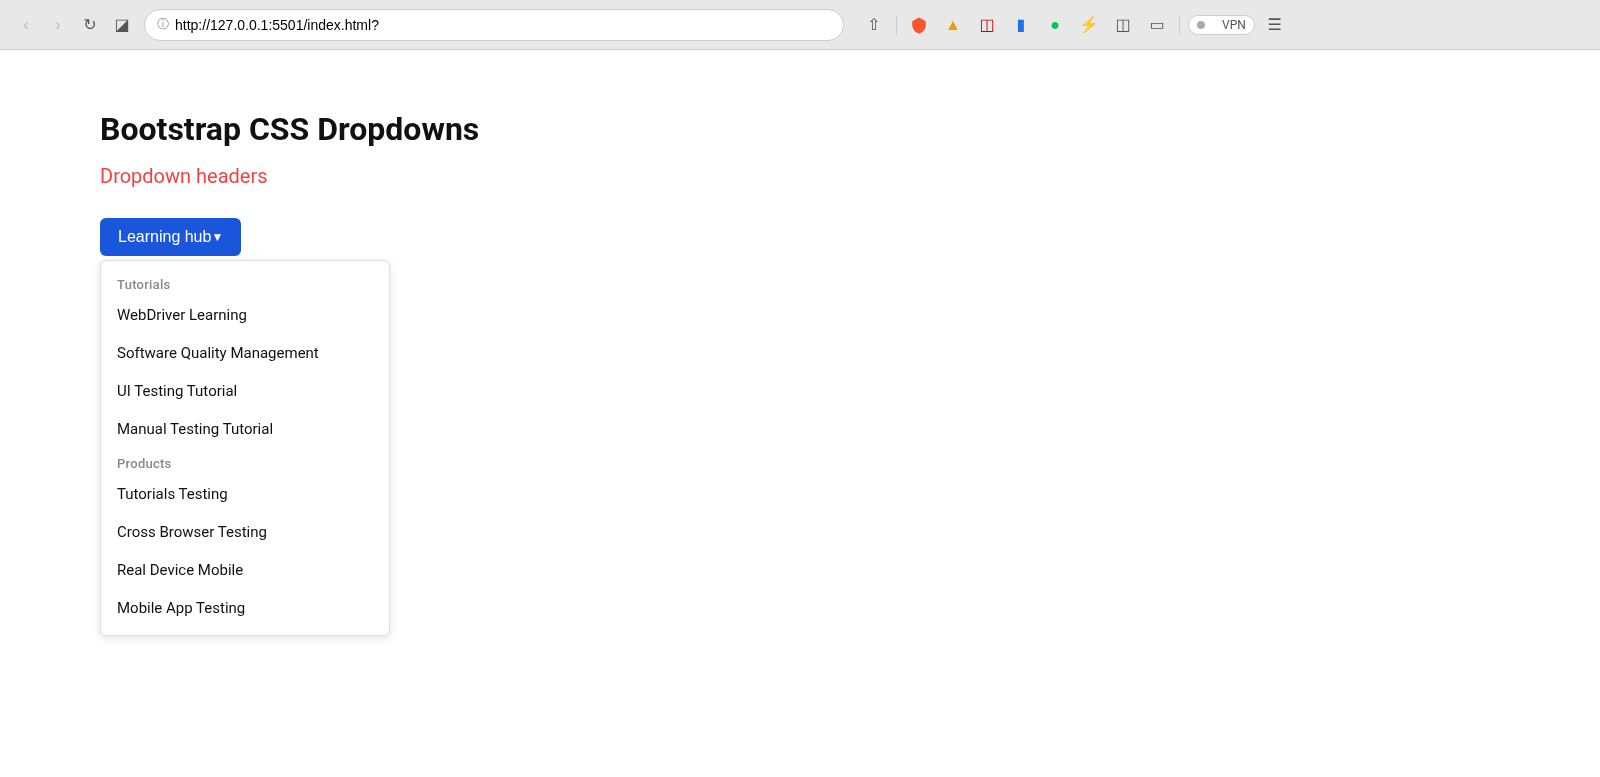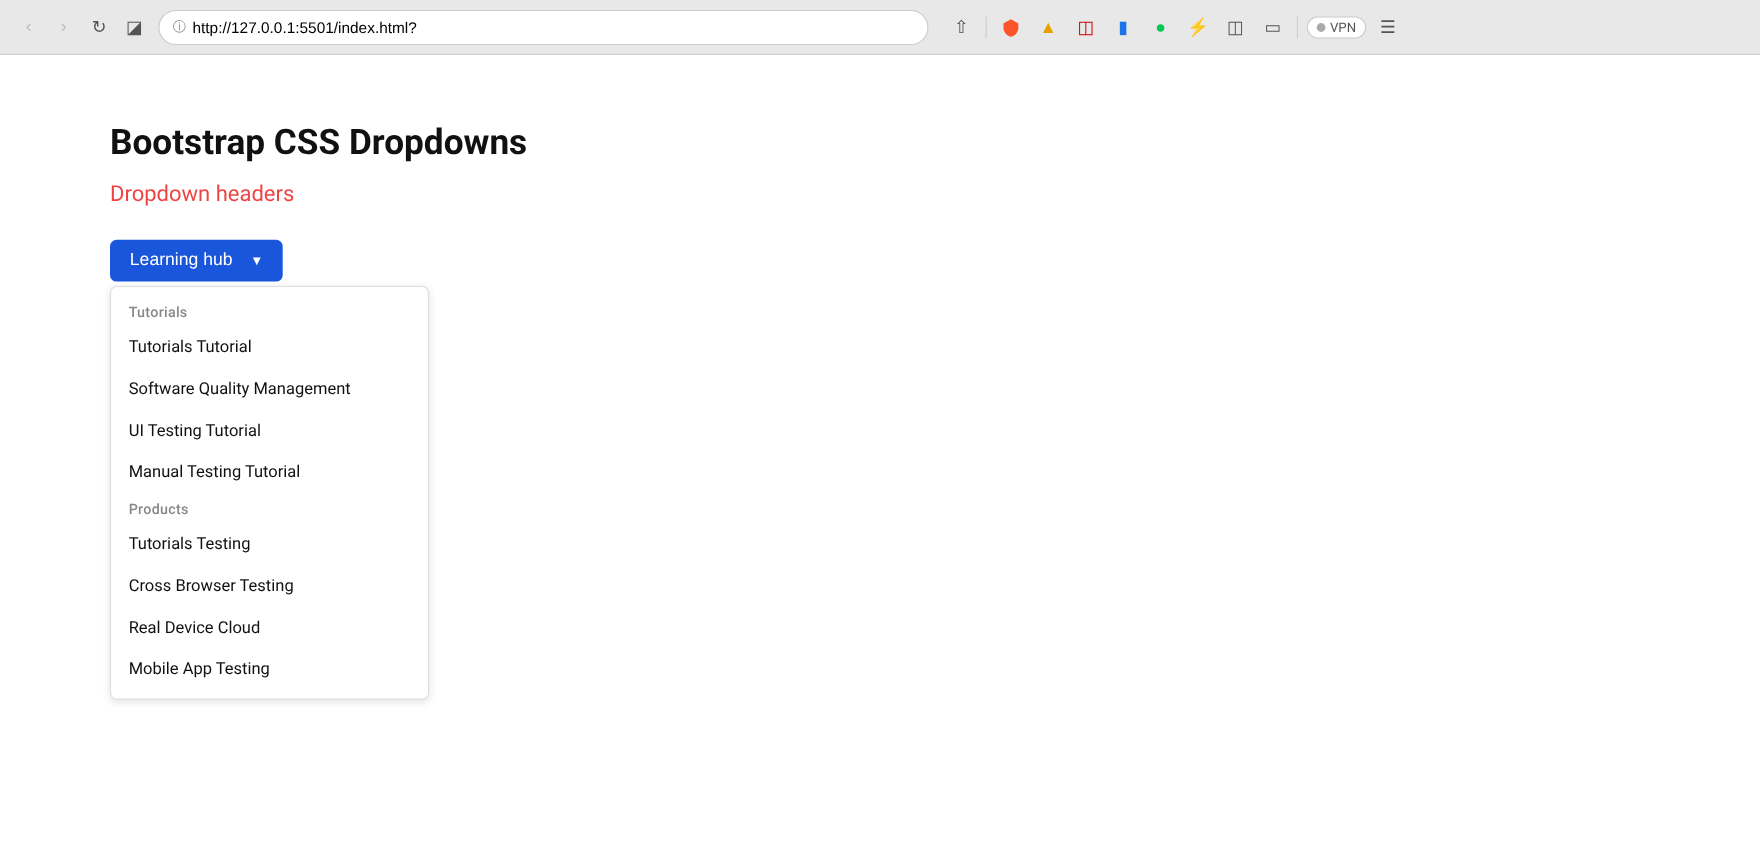--- a/index.html
+++ b/index.html
@@ -127,21 +127,21 @@
 
     .vpn-badge {
       background: #fff;
       border: 1px solid #ccc;
       border-radius: 12px;
       padding: 2px 8px;
       font-size: 12px;
       color: #555;
       display: flex;
       align-items: center;
-      gap: 4px;
+      gap: 17px;
     }
 
     .vpn-dot {
       width: 8px;
       height: 8px;
       border-radius: 50%;
       background: #aaa;
     }
 
     
@@ -175,21 +175,21 @@
       background: #1a56db;
       color: #fff;
       border: none;
       border-radius: 6px;
       padding: 10px 18px;
       font-size: 16px;
       font-weight: 500;
       cursor: pointer;
       display: flex;
       align-items: center;
-      gap: 16px;
+      gap: 0;
       justify-content: center;
     }
 
     .dropdown-caret {
       font-size: 12px;
     }
 
     .dropdown-menu {
       position: absolute;
       top: calc(100% + 4px);
@@ -266,26 +266,26 @@
   <div class="dropdown-container">
     <button class="dropdown-btn">
       <span>Learning hub</span>
       <span class="dropdown-caret">▼</span>
     </button>
 
     <div class="dropdown-menu">
 
       <div class="dropdown-header">Tutorials</div>
 
-      <a class="dropdown-item">Tutorials Tutorial</a>
+      <a class="dropdown-item">WebDriver Learning</a>
       <a class="dropdown-item">Software Quality Management</a>
       <a class="dropdown-item">UI Testing Tutorial</a>
       <a class="dropdown-item">Manual Testing Tutorial</a>
 
       <div class="dropdown-header">Products</div>
 
       <a class="dropdown-item">Tutorials Testing</a>
       <a class="dropdown-item">Cross Browser Testing</a>
-      <a class="dropdown-item">Real Device Cloud</a>
+      <a class="dropdown-item">Real Device Mobile</a>
       <a class="dropdown-item">Mobile App Testing</a>
     </div>
   </div>
 </div>
 
 </body></html>

